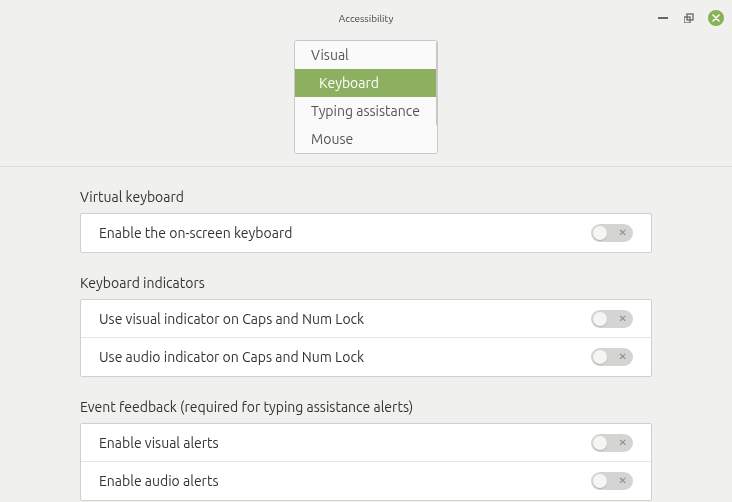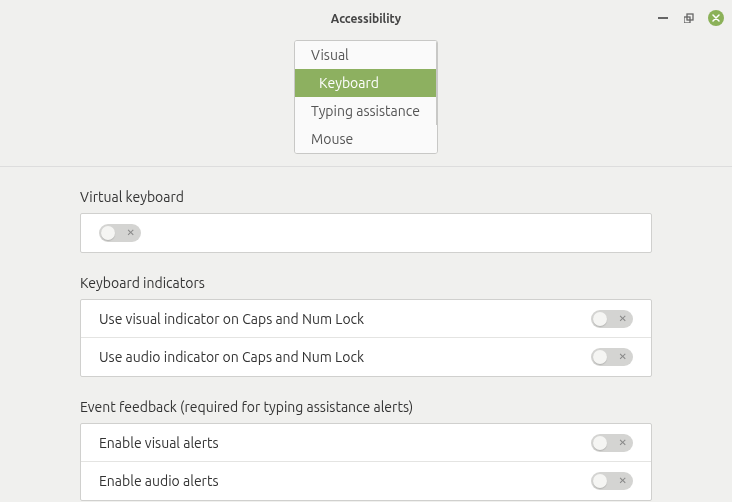--- a/index.html
+++ b/index.html
@@ -14,23 +14,23 @@
     }
     .titlebar {
       height: 36px;
       display: flex;
       align-items: center;
       justify-content: center;
       position: relative;
       background: #f0f0ee;
     }
     .titlebar-text {
-      font-weight: 700;
+      font-weight: 400;
       color: #444;
-      font-size: 12px;
+      font-size: 10px;
     }
     .titlebar-controls {
       position: absolute;
       right: 8px;
       top: 0;
       height: 36px;
       display: flex;
       align-items: center;
       gap: 12px;
     }
@@ -183,20 +183,21 @@
   </div>
 </div>
 
 <div class="divider"></div>
 
 <div class="content">
 
   <div class="section-title">Virtual keyboard</div>
   <div class="setting-group">
     <div class="setting-row">
+      <span class="setting-label">Enable the on-screen keyboard</span>
       <div class="switch">
         <span class="switch-x">✕</span>
       </div>
     </div>
   </div>
 
   <div class="section-title">Keyboard indicators</div>
   <div class="setting-group">
     <div class="setting-row">
       <span class="setting-label">Use visual indicator on Caps and Num Lock</span>

